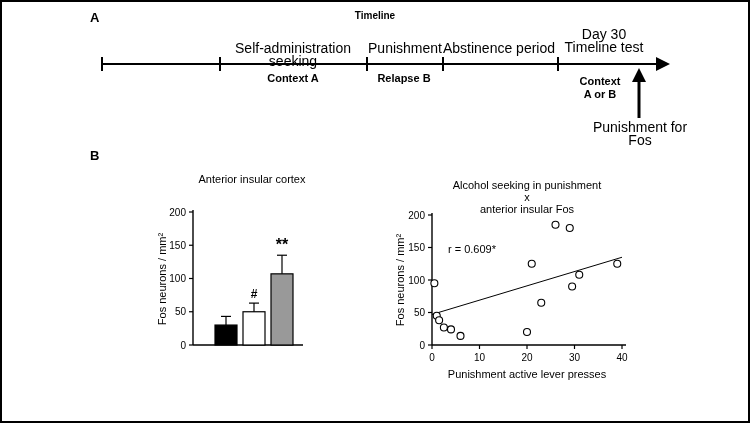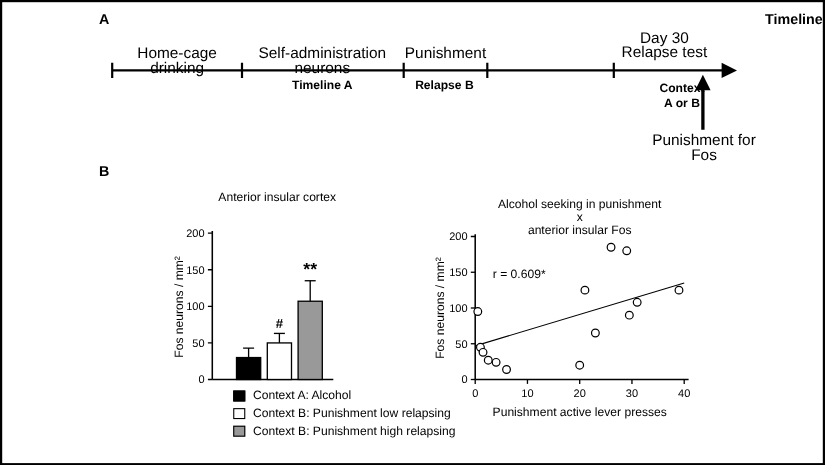--- a/index.html
+++ b/index.html
@@ -7,61 +7,61 @@
     position:relative;
     width:750px;height:423px;
     box-sizing:border-box;
     border:2px solid #000;
     background:#fff;
     font-family:"Liberation Sans", sans-serif;
     color:#000;
     overflow:hidden;
   }
   .panel-label{position:absolute;font-weight:bold;font-size:13px;}
-  .title-center{position:absolute;left:0;width:100%;text-align:right;font-weight:bold;font-size:13px;}
+  .title-center{position:absolute;left:0;width:100%;text-align:center;font-weight:bold;font-size:10px;}
   .phase{position:absolute;font-size:14px;text-align:center;line-height:13px;}
   .ctx{position:absolute;font-size:11px;font-weight:bold;text-align:center;line-height:13px;}
   .two-line span{display:block;}
   svg{position:absolute;overflow:visible;}
   svg text{font-family:"Liberation Sans", sans-serif;fill:#000;}
   .legend{position:absolute;font-size:11px;}
   .legend-row{display:flex;align-items:center;height:16px;}
   .legend-swatch{display:inline-block;width:11px;height:10px;border:1px solid #000;margin-right:7px;box-sizing:border-box;}
 </style>
 </head>
 <body>
 
 <div class="figure">
 
   <div class="panel-label" style="left:88px;top:8px">A</div>
   <div class="title-center" style="top:8px">Timeline</div>
 
-  <div class="phase" style="left:99px;top:40px;width:120px">Home-cage drinking</div>
-  <div class="phase" style="left:218px;top:40px;width:146px">Self-administration neurons</div>
+  <div class="phase" style="left:218px;top:40px;width:146px">Self-administration seeking</div>
   <div class="phase" style="left:365px;top:40px;width:76px">Punishment</div>
+  <div class="phase" style="left:440px;top:40px;width:114px">Abstinence period</div>
   <div class="phase two-line" style="left:554px;top:26px;width:96px">
     <span>Day 30</span>
-    <span>Relapse test</span>
+    <span>Timeline test</span>
   </div>
 
   <svg width="750" height="150" style="left:0;top:0">
     <line x1="100" y1="62" x2="656" y2="62" stroke="#000" stroke-width="2"></line>
     <line x1="100" y1="55" x2="100" y2="69" stroke="#000" stroke-width="2"></line>
     <line x1="218" y1="55" x2="218" y2="69" stroke="#000" stroke-width="2"></line>
     <line x1="365" y1="55" x2="365" y2="69" stroke="#000" stroke-width="2"></line>
     <line x1="441" y1="55" x2="441" y2="69" stroke="#000" stroke-width="2"></line>
     <line x1="556" y1="55" x2="556" y2="69" stroke="#000" stroke-width="2"></line>
     <polygon points="654,55 668,62 654,69" fill="#000"></polygon>
     <line x1="637" y1="116" x2="637" y2="76" stroke="#000" stroke-width="3"></line>
     <polygon points="630,80 637,66 644,80" fill="#000"></polygon>
   </svg>
 
-  <div class="ctx" style="left:218px;top:70px;width:146px">Timeline A</div>
+  <div class="ctx" style="left:218px;top:70px;width:146px">Context A</div>
   <div class="ctx" style="left:364px;top:70px;width:76px">Relapse B</div>
-  <div class="ctx two-line" style="left:578px;top:73px;width:80px">
+  <div class="ctx two-line" style="left:558px;top:73px;width:80px">
     <span>Context</span>
     <span>A or B</span>
   </div>
   <div class="phase two-line" style="left:590px;top:119px;width:96px">
     <span>Punishment for</span>
     <span>Fos</span>
   </div>
 
   <div class="panel-label" style="left:88px;top:146px">B</div>
 
@@ -86,34 +86,20 @@
       <rect x="103" y="146.75" width="22" height="33.25" fill="#ffffff" stroke="#000" stroke-width="1.2"></rect>
       <line x1="114" y1="146.75" x2="114" y2="138.105" stroke="#000" stroke-width="1.2"></line>
       <line x1="109" y1="138.105" x2="119" y2="138.105" stroke="#000" stroke-width="1.2"></line>
       <rect x="131" y="108.845" width="22" height="71.155" fill="#999999" stroke="#000" stroke-width="1.2"></rect>
       <line x1="142" y1="108.845" x2="142" y2="90.225" stroke="#000" stroke-width="1.2"></line>
       <line x1="137" y1="90.225" x2="147" y2="90.225" stroke="#000" stroke-width="1.2"></line>
       <text x="114" y="133.105" text-anchor="middle" font-weight="bold" font-size="12">#</text>
       <text x="142" y="85.225" text-anchor="middle" font-weight="bold" font-size="16">**</text>
     </svg>
 
-  <div class="legend" style="left:210px;top:350px">
-    <div class="legend-row">
-      <span class="legend-swatch" style="background-color: rgb(0, 0, 0);"></span>
-      <span>Context A: Alcohol</span>
-    </div>
-    <div class="legend-row">
-      <span class="legend-swatch" style="background-color: rgb(255, 255, 255);"></span>
-      <span>Context B: Punishment low relapsing</span>
-    </div>
-    <div class="legend-row">
-      <span class="legend-swatch" style="background-color: rgb(153, 153, 153);"></span>
-      <span>Context B: Punishment high relapsing</span>
-    </div>
-  </div>
 
   <svg id="scatter-svg" width="280" height="245" style="left:388px;top:163px">
     <text x="137" y="24" text-anchor="middle" font-size="11">Alcohol seeking in punishment</text>
     <text x="137" y="36" text-anchor="middle" font-size="11">x</text>
     <text x="137" y="48" text-anchor="middle" font-size="11">anterior insular Fos</text>
     <text x="58" y="88" font-size="11">r = 0.609*</text>
     <text x="137" y="213" text-anchor="middle" font-size="11">Punishment active lever presses</text>
     <text x="14" y="115" text-anchor="middle" font-size="11" transform="rotate(-90 14 115)">Fos neurons / mm²</text>
   <line x1="42" y1="48" x2="42" y2="180" stroke="#000" stroke-width="1.4"></line>
       <line x1="42" y1="180" x2="236" y2="180" stroke="#000" stroke-width="1.4"></line>

